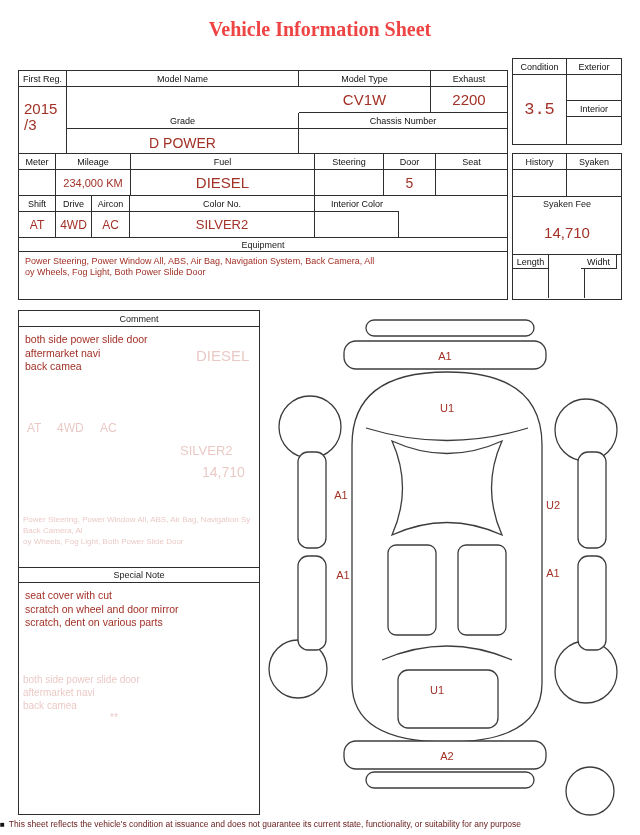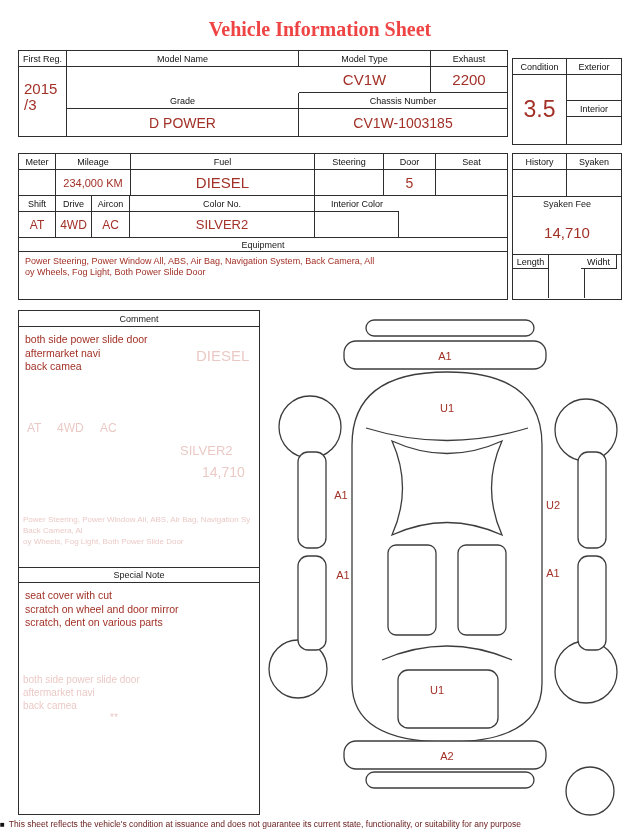--- a/index.html
+++ b/index.html
@@ -29,44 +29,43 @@
   svg .ln { fill:none; stroke:#3c3c3c; stroke-width:1.3; }
   svg .shp { fill:#ffffff; stroke:#3c3c3c; stroke-width:1.3; }
 </style>
 </head>
 <body>
 
 <div class="page">
 
   <div class="title">Vehicle Information Sheet</div>
 
-  <div class="grid" style="left:18px; top:50px; width:490px; height:87px; grid-template-columns:48px 232px 132px 76px; grid-template-rows:16px 26px 16px 27px;">
+  <div class="grid" style="left:18px; top:70px; width:490px; height:87px; grid-template-columns:48px 232px 132px 76px; grid-template-rows:16px 26px 16px 27px;">
     <div class="cell hdr br bb" style="grid-area:1/1">First Reg.</div>
     <div class="cell hdr br bb" style="grid-area:1/2">Model Name</div>
     <div class="cell hdr br bb" style="grid-area:1/3">Model Type</div>
     <div class="cell hdr bb" style="grid-area:1/4">Exhaust</div>
 
     <div class="cell br leftcol red" style="grid-area:2/1/5/2; flex-direction:column; padding:14px 0 0 5px; font-size:15px; line-height:16px;">
       <span>2015</span>
       <span>/3</span>
     </div>
     <div class="cell br bb red" style="grid-area:2/3; font-size:15px;">CV1W</div>
     <div class="cell bb red" style="grid-area:2/4; font-size:15px;">2200</div>
 
     <div class="cell hdr br bb" style="grid-area:3/2">Grade</div>
     <div class="cell hdr bb" style="grid-area:3/3/4/5">Chassis Number</div>
 
     <div class="cell br red" style="grid-area:4/2; font-size:14px;">D POWER</div>
-    <div class="cell red" style="grid-area:4/3/5/5; font-size:14px;">CV1W-1003185</div>
   </div>
 
   <div class="grid" style="left:512px; top:58px; width:110px; height:87px; grid-template-columns:54px 54px; grid-template-rows:16px 26px 16px 27px;">
     <div class="cell hdr br bb" style="grid-area:1/1">Condition</div>
     <div class="cell hdr bb" style="grid-area:1/2">Exterior</div>
-    <div class="cell br red" style="grid-area:2/1/5/2; font-size:23px;">3.5</div>
+    <div class="cell br red" style="grid-area:2/1/5/2; font-size:17px;font-family:Liberation Mono, monospace;">3.5</div>
     <div class="cell bb" style="grid-area:2/2"></div>
     <div class="cell hdr bb" style="grid-area:3/2">Interior</div>
     <div class="cell" style="grid-area:4/2"></div>
   </div>
 
   <div class="stack" style="left:18px; top:153px; width:490px; height:147px;">
     <div class="row" style="grid-template-columns:37px 75px 184px 69px 52px 71px; grid-template-rows:16px;">
       <div class="cell hdr br bb">Meter</div>
       <div class="cell hdr br bb">Mileage</div>
       <div class="cell hdr br bb">Fuel</div>

